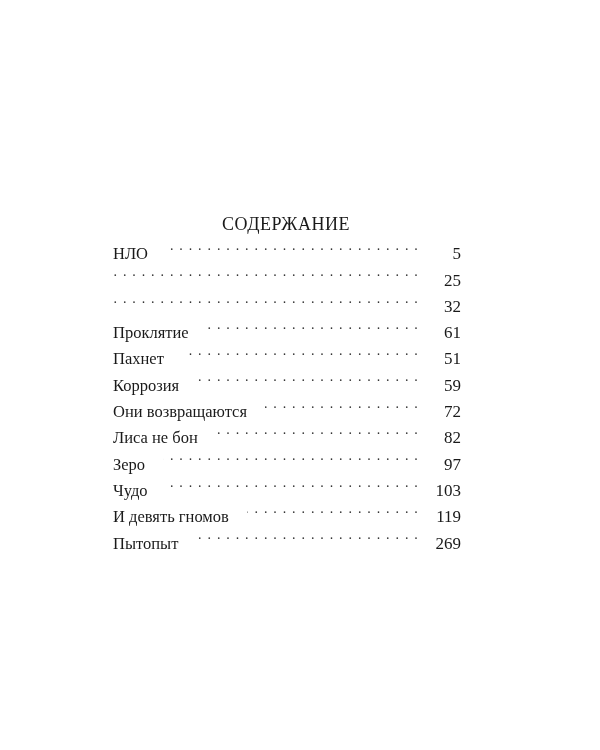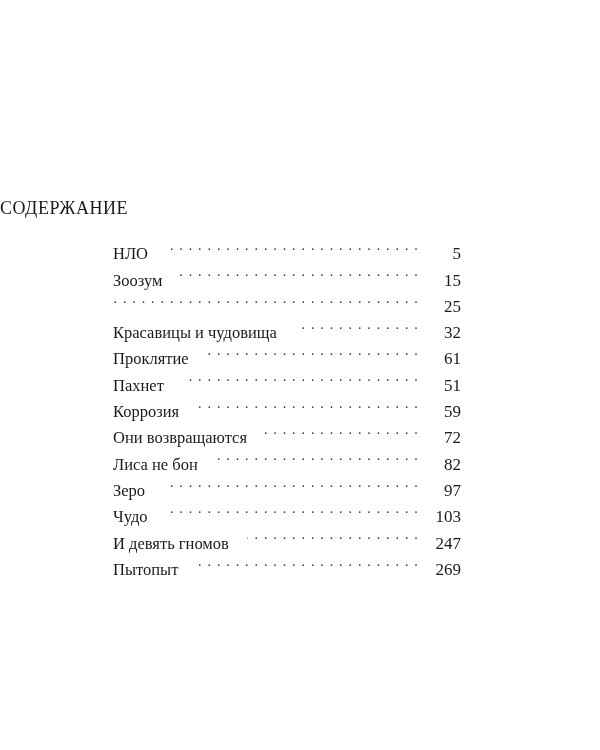--- a/index.html
+++ b/index.html
@@ -19,25 +19,25 @@
       position: absolute;
       left: 0; top: 0;
       width: 600px; height: 750px;
       background: #ffffff;
     }
     .toc-title {
       position: absolute;
       top: 198px;
       left: 0;
       width: 540px;
-      text-align: left;
+      text-align: center;
       font-size: 18px;
       letter-spacing: 0.5px;
       color: #1a1a1a;
-      margin: 0;
+      margin: 16px;
       font-weight: normal;
     }
     .toc-list {
       position: absolute;
       top: 233px;
       left: 113px;
       width: 348px;
       margin: 0;
       padding: 0;
       list-style: none;
@@ -85,30 +85,24 @@
 <div class="page">
   <h1 class="toc-title">СОДЕРЖАНИЕ</h1>
 
   <ul class="toc-list">
     <li class="toc-row">
       <span class="toc-label">НЛО</span>
       <span class="toc-dots"></span>
       <span class="toc-page">5</span>
     </li>
     <li class="toc-row">
-      <span class="toc-label">Зоозум</span>
-      <span class="toc-dots"></span>
-      <span class="toc-page">15</span>
-    </li>
-    <li class="toc-row">
       <span class="toc-dots"></span>
       <span class="toc-page">25</span>
     </li>
     <li class="toc-row">
-      <span class="toc-label">Красавицы и чудовища</span>
       <span class="toc-dots"></span>
       <span class="toc-page">32</span>
     </li>
     <li class="toc-row">
       <span class="toc-label">Проклятие</span>
       <span class="toc-dots"></span>
       <span class="toc-page">61</span>
     </li>
     <li class="toc-row">
       <span class="toc-label">Пахнет</span>
@@ -136,21 +130,21 @@
       <span class="toc-page">97</span>
     </li>
     <li class="toc-row">
       <span class="toc-label">Чудо</span>
       <span class="toc-dots"></span>
       <span class="toc-page">103</span>
     </li>
     <li class="toc-row">
       <span class="toc-label">И девять гномов</span>
       <span class="toc-dots"></span>
-      <span class="toc-page">247</span>
+      <span class="toc-page">119</span>
     </li>
     <li class="toc-row">
       <span class="toc-label">Пытопыт</span>
       <span class="toc-dots"></span>
       <span class="toc-page">269</span>
     </li>
   </ul>
 </div>
 
 </body></html>

